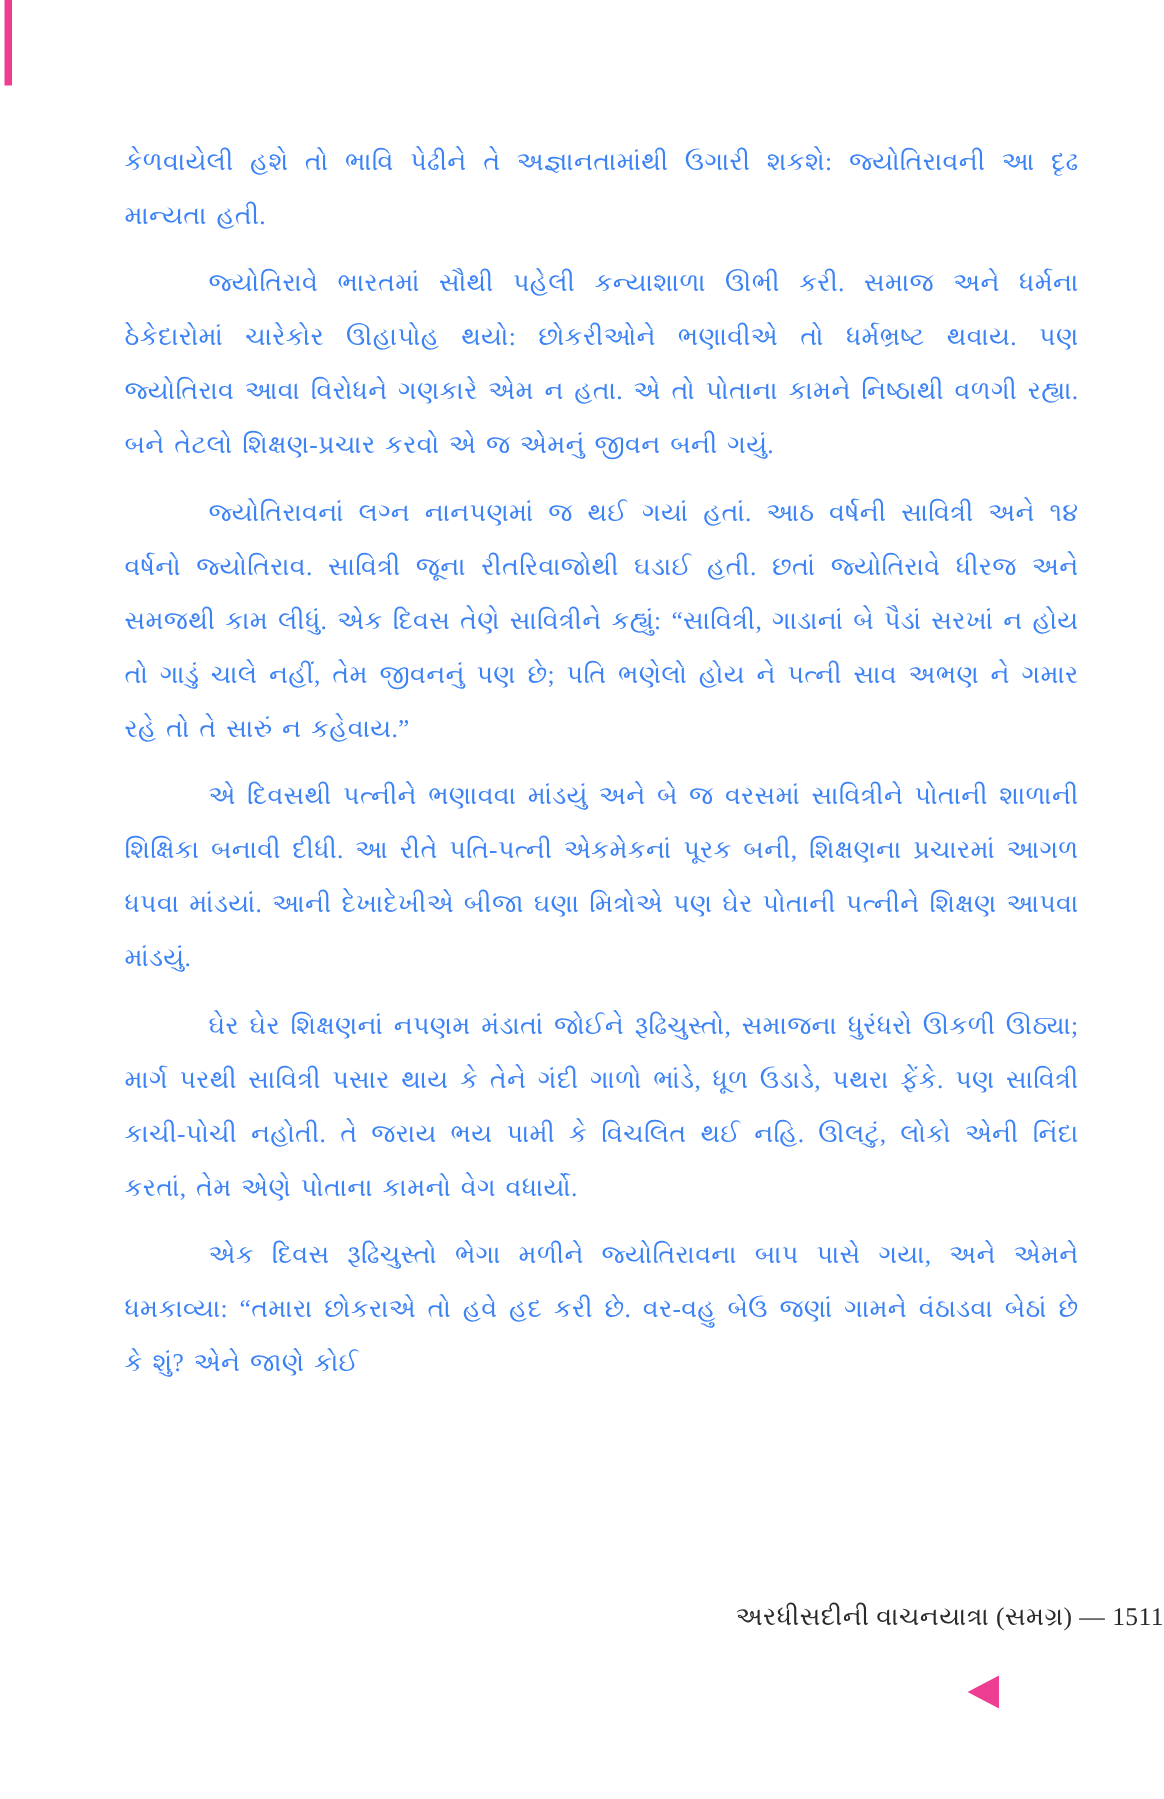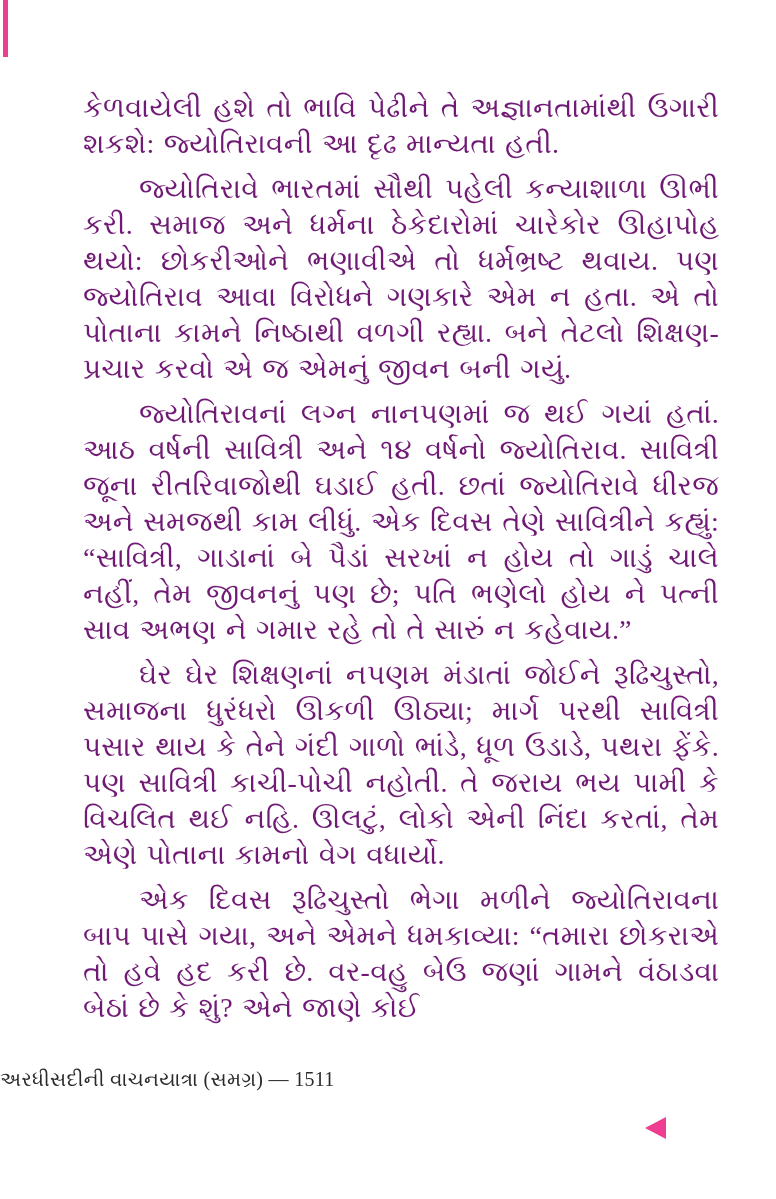--- a/index.html
+++ b/index.html
@@ -28,39 +28,39 @@
     height: 57px;
   }
   .text-block {
     position: absolute;
     left: 83px;
     top: 90px;
     width: 636px;
   }
   .text-block p {
     margin: 0;
-    font-size: 28px;
+    font-size: 17px;
     line-height: 36px;
     text-align: justify;
     text-justify: inter-word;
-    color: #701a75;
+    color: #3b82f6;
     letter-spacing: 0.2px;
     word-spacing: 2px;
   }
   .text-block p.indent {
     text-indent: 56px;
     margin-top: 9px;
   }
   .page-footer {
     position: absolute;
     left: 0;
     top: 1068px;
     width: 776px;
-    text-align: left;
-    font-size: 20px;
+    text-align: right;
+    font-size: 17px;
     color: #2a2a2a;
     letter-spacing: 0.3px;
   }
   .nav-triangle {
     position: absolute;
     left: 645px;
     top: 1117px;
     width: 0;
     height: 0;
     border-top: 11px solid transparent;
@@ -74,20 +74,21 @@
 <body style="background: rgb(255, 255, 255);">
 
 <div class="page">
 
   <div class="left-accent-bar" style="background: rgb(238, 62, 146);"></div>
 
   <div class="text-block">
     <p>કેળવાયેલી હશે તો ભાવિ પેઢીને તે અજ્ઞાનતામાંથી ઉગારી શકશે: જ્યોતિરાવની આ દૃઢ માન્યતા હતી.</p>
     <p class="indent">જ્યોતિરાવે ભારતમાં સૌથી પહેલી કન્યાશાળા ઊભી કરી. સમાજ અને ધર્મના ઠેકેદારોમાં ચારેકોર ઊહાપોહ થયો: છોકરીઓને ભણાવીએ તો ધર્મભ્રષ્ટ થવાય. પણ જ્યોતિરાવ આવા વિરોધને ગણકારે એમ ન હતા. એ તો પોતાના કામને નિષ્ઠાથી વળગી રહ્યા. બને તેટલો શિક્ષણ-પ્રચાર કરવો એ જ એમનું જીવન બની ગયું.</p>
     <p class="indent">જ્યોતિરાવનાં લગ્ન નાનપણમાં જ થઈ ગયાં હતાં. આઠ વર્ષની સાવિત્રી અને ૧૪ વર્ષનો જ્યોતિરાવ. સાવિત્રી જૂના રીતરિવાજોથી ઘડાઈ હતી. છતાં જ્યોતિરાવે ધીરજ અને સમજથી કામ લીધું. એક દિવસ તેણે સાવિત્રીને કહ્યું: “સાવિત્રી, ગાડાનાં બે પૈડાં સરખાં ન હોય તો ગાડું ચાલે નહીં, તેમ જીવનનું પણ છે; પતિ ભણેલો હોય ને પત્ની સાવ અભણ ને ગમાર રહે તો તે સારું ન કહેવાય.”</p>
+    <p class="indent">એ દિવસથી પત્નીને ભણાવવા માંડયું અને બે જ વરસમાં સાવિત્રીને પોતાની શાળાની શિક્ષિકા બનાવી દીધી. આ રીતે પતિ-પત્ની એકમેકનાં પૂરક બની, શિક્ષણના પ્રચારમાં આગળ ધપવા માંડયાં. આની દેખાદેખીએ બીજા ઘણા મિત્રોએ પણ ઘેર પોતાની પત્નીને શિક્ષણ આપવા માંડયું.</p>
     <p class="indent">ઘેર ઘેર શિક્ષણનાં નપણમ મંડાતાં જોઈને રૂઢિચુસ્તો, સમાજના ધુરંધરો ઊકળી ઊઠ્યા; માર્ગ પરથી સાવિત્રી પસાર થાય કે તેને ગંદી ગાળો ભાંડે, ધૂળ ઉડાડે, પથરા ફેંકે. પણ સાવિત્રી કાચી-પોચી નહોતી. તે જરાય ભય પામી કે વિચલિત થઈ નહિ. ઊલટું, લોકો એની નિંદા કરતાં, તેમ એણે પોતાના કામનો વેગ વધાર્યો.</p>
     <p class="indent">એક દિવસ રૂઢિચુસ્તો ભેગા મળીને જ્યોતિરાવના બાપ પાસે ગયા, અને એમને ધમકાવ્યા: “તમારા છોકરાએ તો હવે હદ કરી છે. વર-વહુ બેઉ જણાં ગામને વંઠાડવા બેઠાં છે કે શું? એને જાણે કોઈ</p>
   </div>
 
   <div class="page-footer">અરધીસદીની વાચનયાત્રા (સમગ્ર) — 1511</div>
 
   <div class="nav-triangle" style="border-right-color: rgb(238, 62, 146);"></div>
 
 </div>
 

